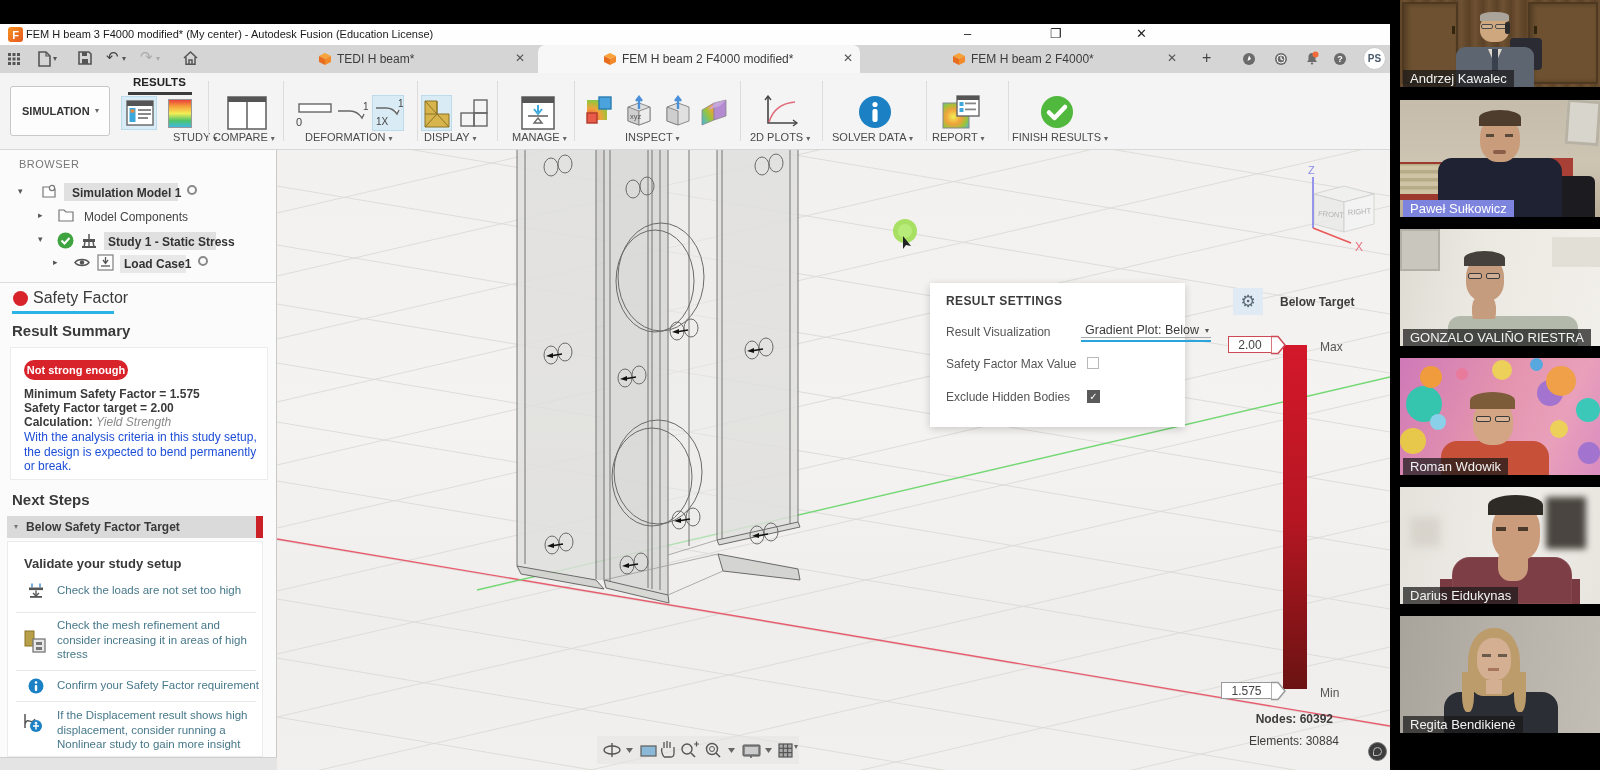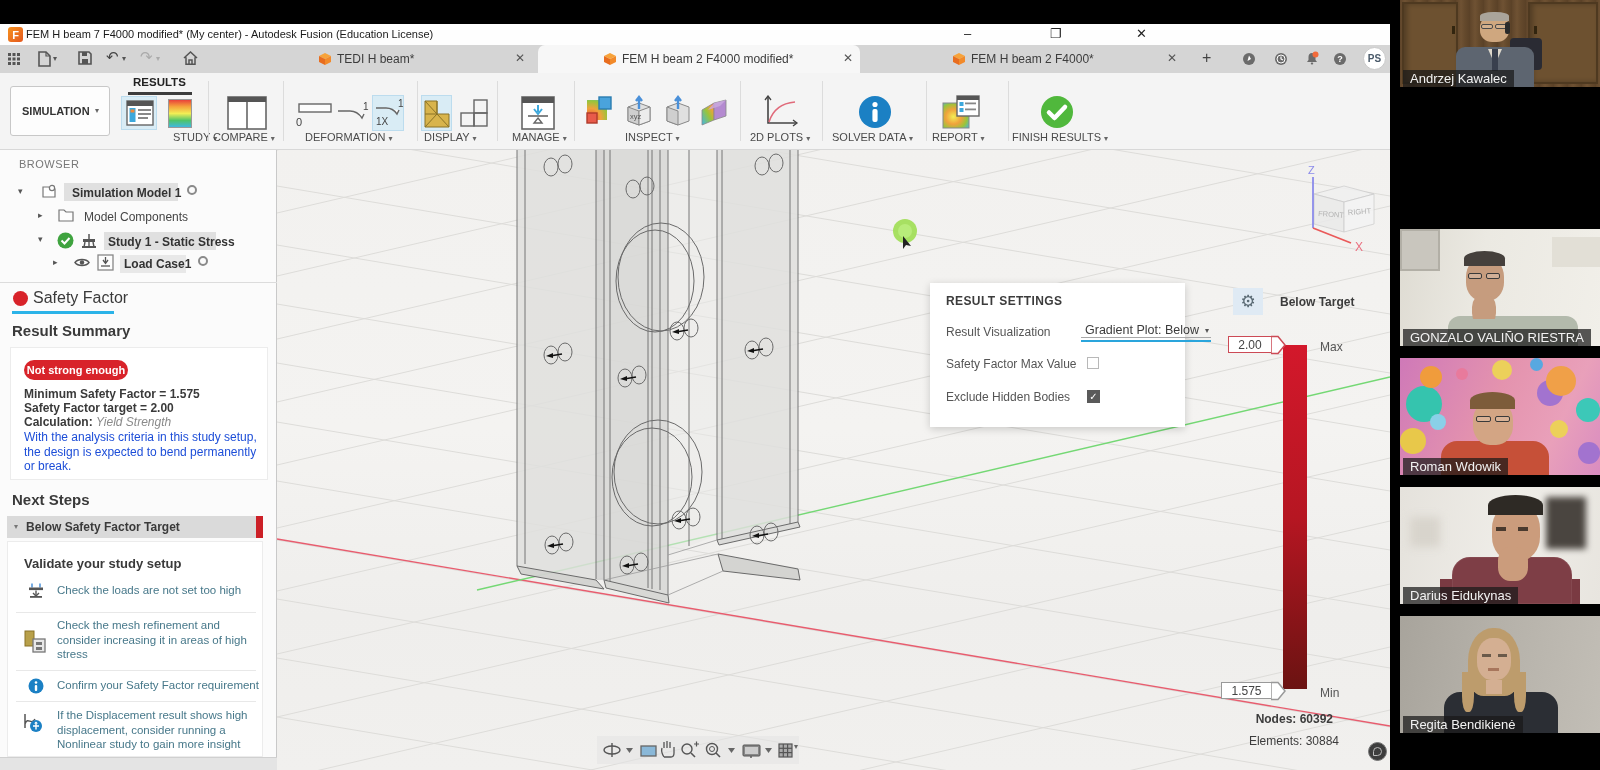--- a/index.html
+++ b/index.html
@@ -30,21 +30,21 @@
 </style>
 </head>
 <body>
 <div id="stage">
   <div id="fusion">
 
     <div class="abs" style="left:0;top:0;width:1390px;height:24px;background:#000;"></div>
 
     <div id="titlebar">
       <div class="flogo">F</div>
-      <div class="ttext">FEM H beam 7 F4000 modified* (My center) - Autodesk Fusion (Education License)</div>
+      <div class="ttext">FEM H beam 3 F4000 modified* (My center) - Autodesk Fusion (Education License)</div>
       <div class="winbtn" style="left:964px;top:2px;">–</div>
       <div class="winbtn" style="left:1050px;top:2px;">❐</div>
       <div class="winbtn" style="left:1136px;top:2px;">✕</div>
     </div>
 
     <div id="tabstrip">
       <svg class="tsicon" style="left:8px;top:8px;" width="12" height="12">
           <g fill="#555">
         <rect x="0" y="0" width="3" height="3"></rect>
             <rect x="4.5" y="0" width="3" height="3"></rect>
@@ -630,20 +630,34 @@
       <div class="abs" style="left:88px;top:49px;width:14px;height:16px;background:#ded8cc;clip-path:polygon(0 0,100% 0,50% 100%);"></div>
       <div class="abs" style="left:92px;top:49px;width:6px;height:22px;background:#39404e;"></div>
       <div class="abs" style="left:80px;top:15px;width:29px;height:27px;border-radius:45% 45% 42% 42%;background:#cfa77f;"></div>
       <div class="abs" style="left:80px;top:12px;width:29px;height:9px;border-radius:45% 45% 0 0;background:#aaa49a;"></div>
       <div class="abs" style="left:81px;top:24px;width:12px;height:5px;border:1px solid #4a4a4a;border-radius:2px;background:rgba(255,255,255,0.12);"></div>
       <div class="abs" style="left:95px;top:24px;width:12px;height:5px;border:1px solid #4a4a4a;border-radius:2px;background:rgba(255,255,255,0.12);"></div>
       <div class="abs" style="left:105px;top:22px;width:5px;height:12px;background:#2a2a2a;border-radius:2px;"></div>
       <div class="nlabel">Andrzej Kawalec</div>
     </div>
 
+    <div class="tile" style="top:99.5px;height:117px;background:linear-gradient(180deg,#c5bcab 0%,#cdc4b2 55%,#b8ac96 100%);">
+      <div class="abs" style="left:166px;top:0px;width:34px;height:45px;background:#d8d5cc;border:3px solid #b8b2a4;transform:rotate(4deg);"></div>
+      <div class="abs" style="left:0px;top:62px;width:42px;height:38px;background:#9c3a30;"></div>
+      <div class="abs" style="left:0px;top:64px;width:40px;height:30px;background:repeating-linear-gradient(0deg,#cfc4a4 0,#cfc4a4 4px,#b8ab88 5px,#b8ab88 8px);"></div>
+      <div class="abs" style="left:143px;top:58px;width:30px;height:28px;background:#a84038;"></div>
+      <div class="abs" style="left:145px;top:76px;width:50px;height:41px;background:#1c1c20;border-radius:6px 6px 0 0;"></div>
+      <div class="abs" style="left:38px;top:58px;width:124px;height:59px;background:#1e2232;border-radius:14px 14px 0 0;"></div>
+      <div class="abs" style="left:80px;top:16px;width:40px;height:46px;border-radius:46% 46% 44% 44%;background:#c99d7c;"></div>
+      <div class="abs" style="left:79px;top:10px;width:42px;height:16px;border-radius:50% 50% 0 0;background:#4e3d2c;"></div>
+      <div class="abs" style="left:86px;top:34px;width:8px;height:3px;background:#5a4a3a;"></div>
+      <div class="abs" style="left:105px;top:34px;width:8px;height:3px;background:#5a4a3a;"></div>
+      <div class="abs" style="left:93px;top:50px;width:13px;height:4px;background:#8a5f49;border-radius:2px;"></div>
+      <div class="nlabel" style="background:#7d84dd;color:#fff;">Paweł Sułkowicz</div>
+    </div>
 
     <div class="tile" style="top:228.5px;height:117px;background:linear-gradient(100deg,#dedbd2 0%,#ebe9e2 40%,#f1efe9 100%);">
       <div class="abs" style="left:0;top:0;width:40px;height:42px;background:#c9c6be;border:2px solid #b2afa6;"></div>
       <div class="abs" style="left:152px;top:8px;width:48px;height:30px;background:#e2dfd6;"></div>
       <div class="abs" style="left:48px;top:87px;width:130px;height:30px;background:#b3baac;border-radius:12px 12px 0 0;"></div>
       <div class="abs" style="left:66px;top:28px;width:38px;height:44px;border-radius:45% 45% 42% 42%;background:#c69c7e;"></div>
       <div class="abs" style="left:64px;top:22px;width:41px;height:15px;border-radius:50% 50% 0 0;background:#45403c;"></div>
       <div class="abs" style="left:68px;top:44px;width:14px;height:6px;border:1.5px solid #3a3a3a;border-radius:2px;background:rgba(255,255,255,0.2);"></div>
       <div class="abs" style="left:86px;top:44px;width:14px;height:6px;border:1.5px solid #3a3a3a;border-radius:2px;background:rgba(255,255,255,0.2);"></div>
       <div class="abs" style="left:72px;top:66px;width:24px;height:30px;border-radius:40%;background:#c69c7e;"></div>

